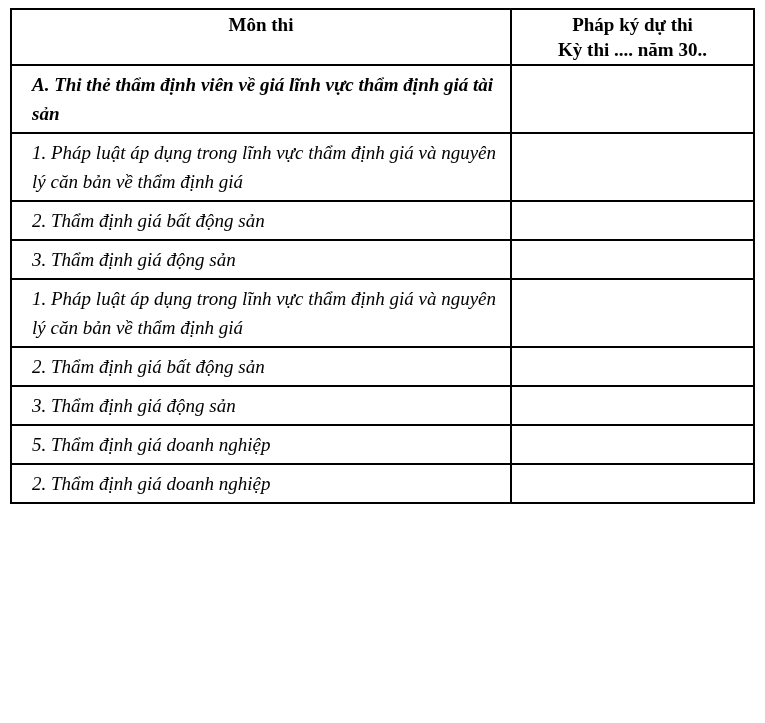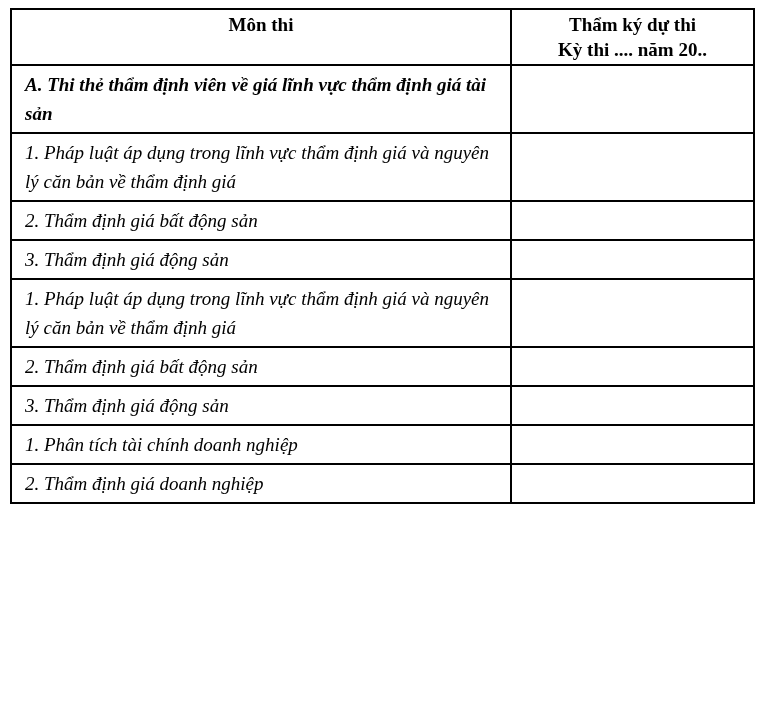--- a/index.html
+++ b/index.html
@@ -39,21 +39,21 @@
     text-align: center;
     font-size: 19px;
     line-height: 25px;
     padding: 2px 4px;
     border-radius: 15px;
   }
   td.subject-cell {
     font-style: italic;
     font-size: 19px;
     line-height: 29px;
-    padding: 4px 8px 4px 13px;
+    padding: 4px 8px 4px 20px;
     text-align: left;
   }
   td.register-cell {
     padding: 4px 6px;
     font-size: 19px;
   }
   tr.section-row td.subject-cell {
     font-weight: bold;
   }
 </style>
@@ -65,22 +65,22 @@
     <colgroup>
       <col class="col-subject">
       <col class="col-register">
     </colgroup>
     <thead>
       <tr>
         <th>
           <span>Môn thi</span>
         </th>
         <th>
-          <div>Thẩm ký dự thi</div>
-          <div>Kỳ thi .... năm 20..</div>
+          <div>Pháp ký dự thi</div>
+          <div>Kỳ thi .... năm 30..</div>
         </th>
       </tr>
     </thead>
     <tbody>
         <tr class="section-row">
     <td class="subject-cell">A. Thi thẻ thẩm định viên về giá lĩnh vực thẩm định giá tài sản</td>
     <td class="register-cell"></td>
   </tr>
         <tr>
     <td class="subject-cell">1. Pháp luật áp dụng trong lĩnh vực thẩm định giá và nguyên lý căn bản về thẩm định giá</td>
@@ -100,21 +100,21 @@
   </tr>
         <tr>
     <td class="subject-cell">2. Thẩm định giá bất động sản</td>
     <td class="register-cell"></td>
   </tr>
         <tr>
     <td class="subject-cell">3. Thẩm định giá động sản</td>
     <td class="register-cell"></td>
   </tr>
         <tr>
-    <td class="subject-cell">1. Phân tích tài chính doanh nghiệp</td>
+    <td class="subject-cell">5. Thẩm định giá doanh nghiệp</td>
     <td class="register-cell"></td>
   </tr>
         <tr>
     <td class="subject-cell">2. Thẩm định giá doanh nghiệp</td>
     <td class="register-cell"></td>
   </tr>
       </tbody>
   </table>
 </div>
 

